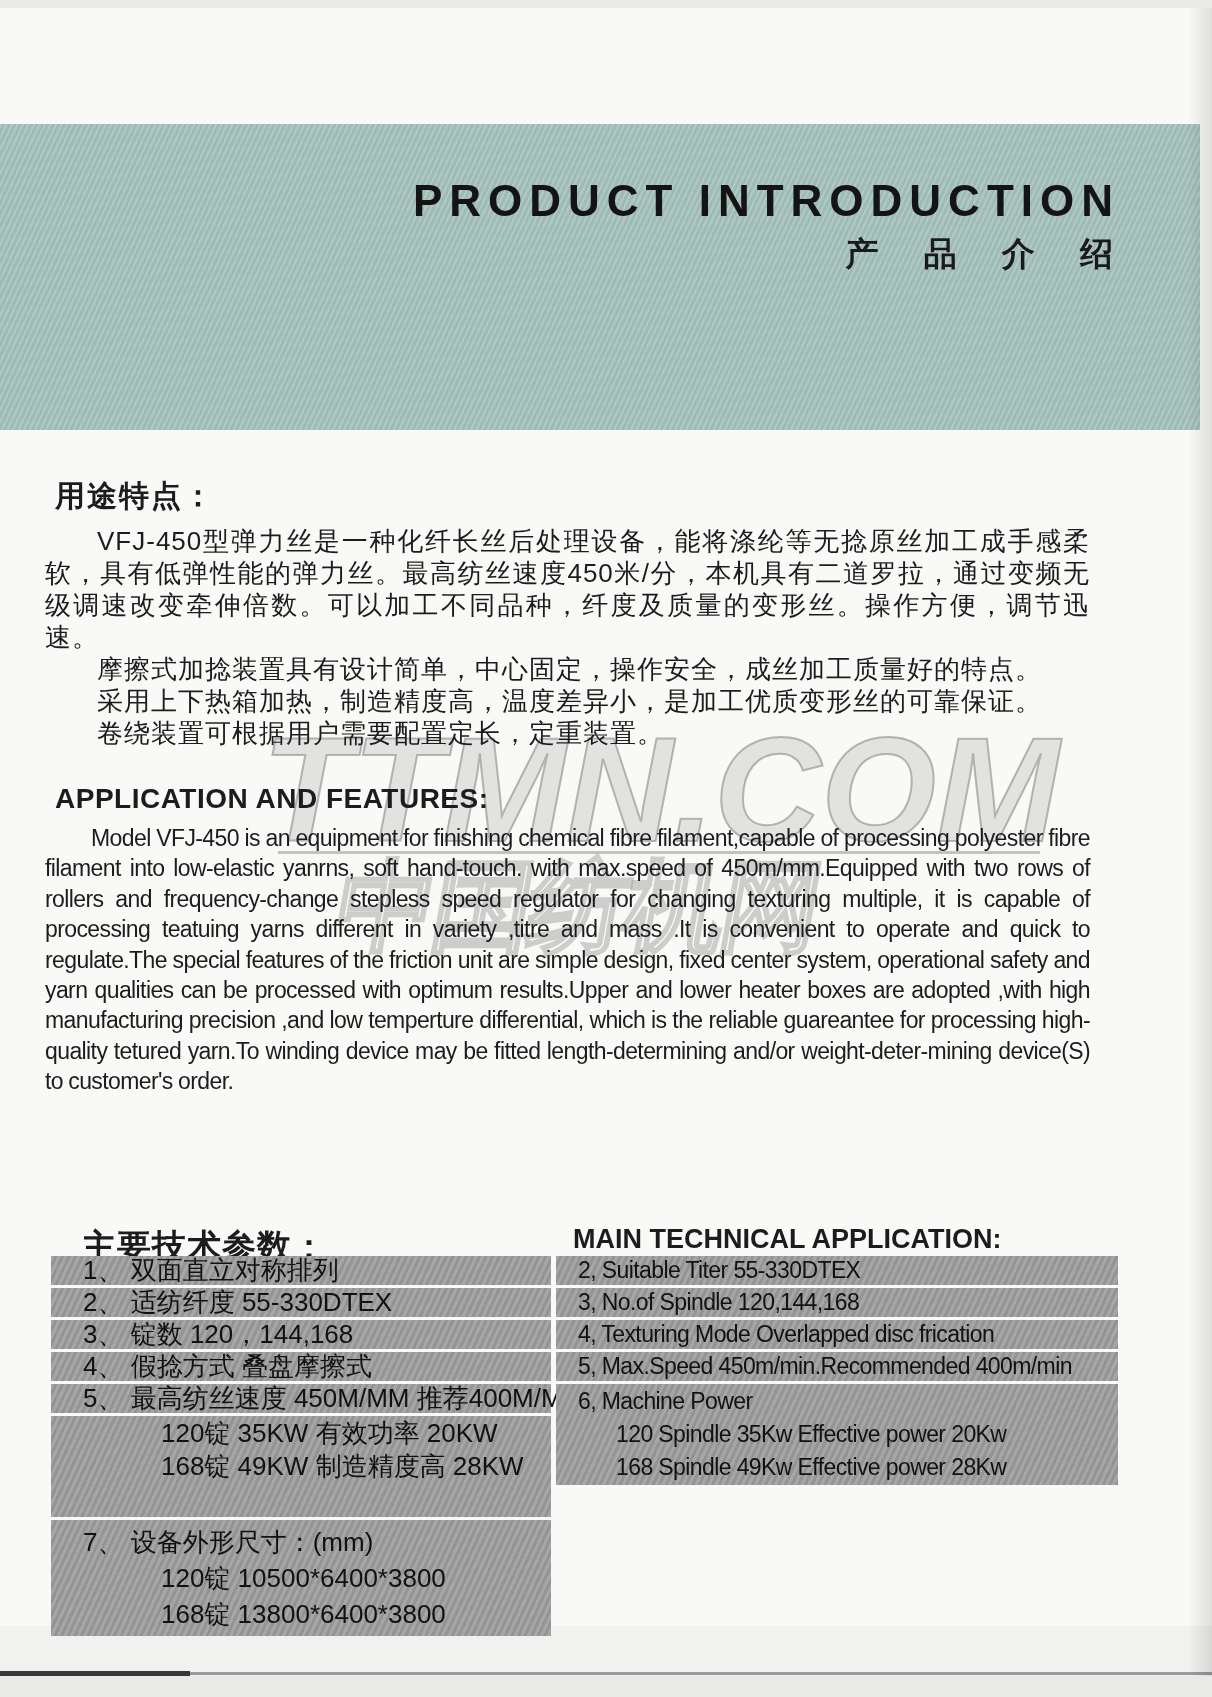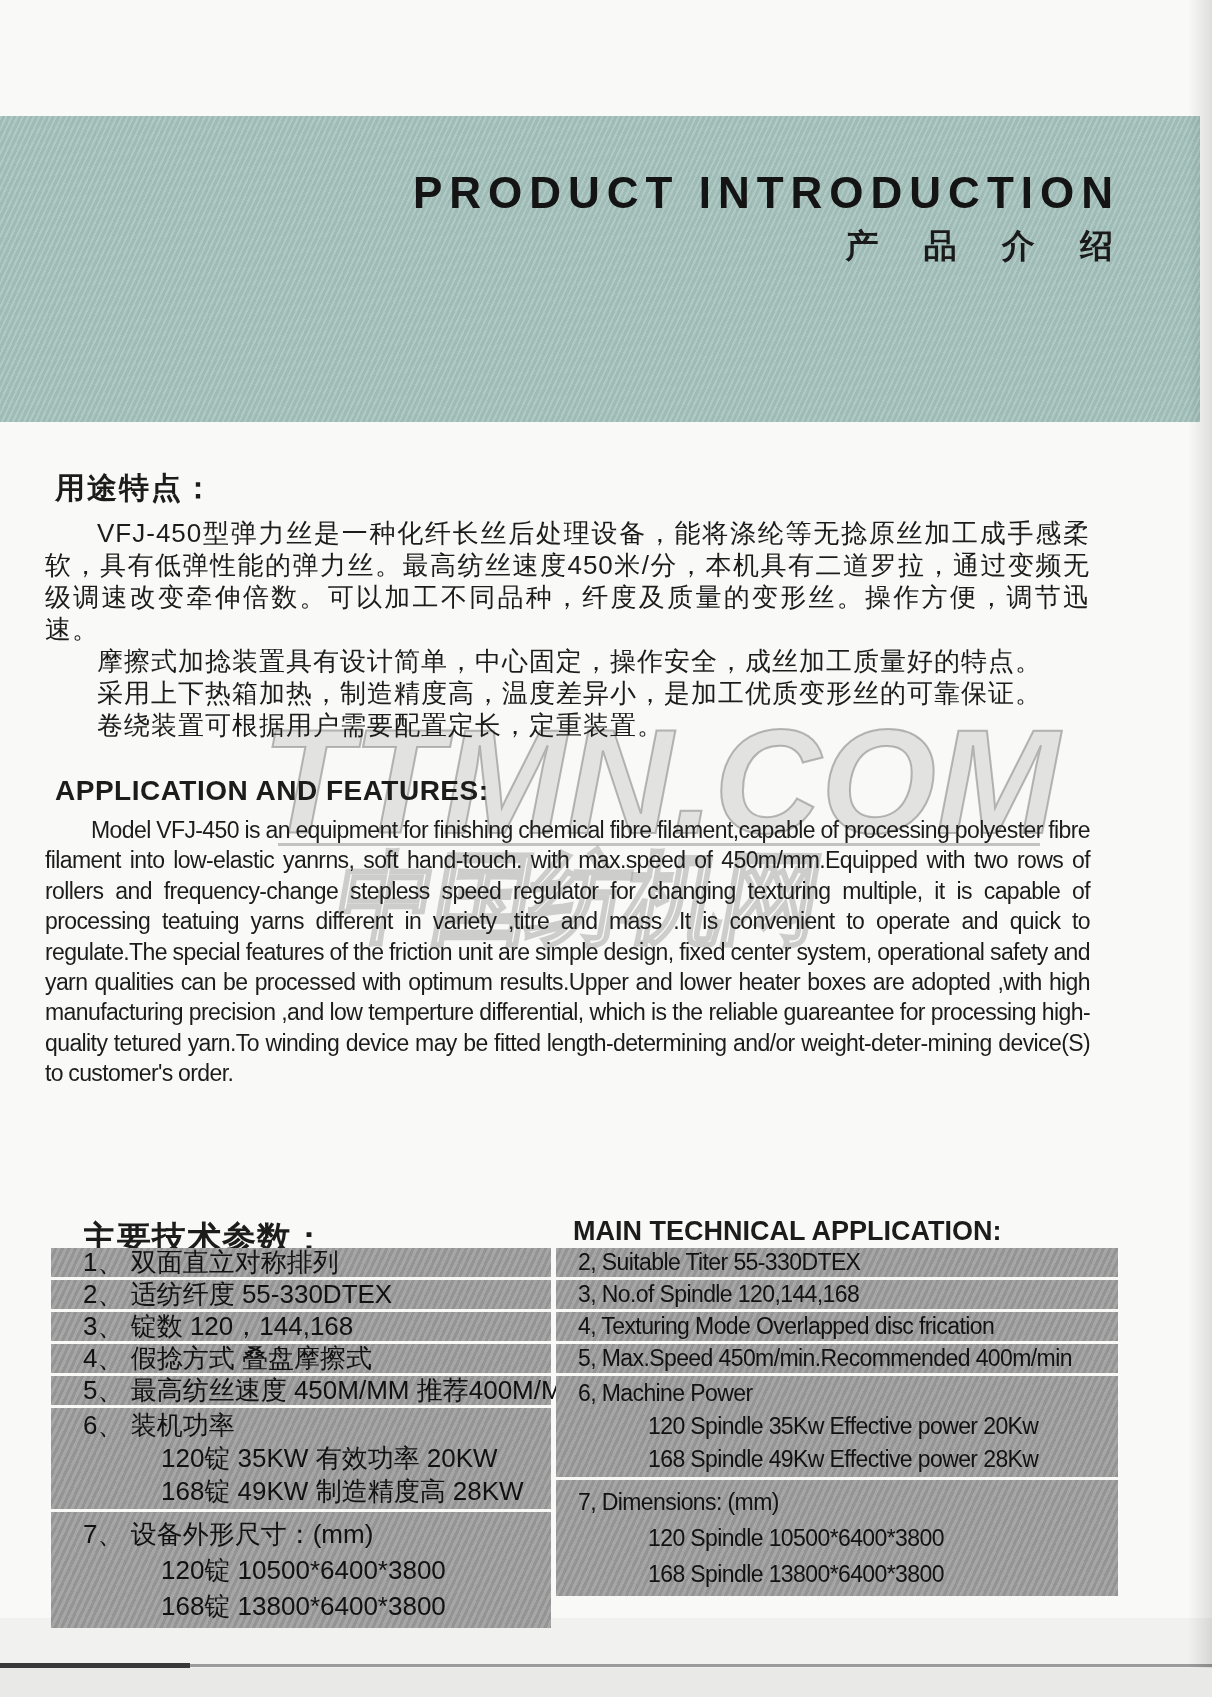--- a/index.html
+++ b/index.html
@@ -1,17 +1,17 @@
 <!DOCTYPE html>
 <html><head>
 <meta charset="utf-8">
 <style>
   html,body{margin:0;padding:0;background:#e9e9e7;}
   .page{
-    position:relative;width:1212px;height:1668px;margin:0 auto;
+    position:relative;width:1212px;height:1668px;margin:8px auto;
     background:#f9f9f7;overflow:hidden;color:#1c1c1c;
     font-family:"Liberation Sans","DejaVu Sans",sans-serif;
   }
   
   .teal-band{
     position:absolute;left:0;top:116px;width:1200px;height:306px;
     background-color:#a5c1bc;
     background-image:repeating-linear-gradient(115deg,
       rgba(255,255,255,0.13) 0 2px, rgba(30,70,60,0.05) 2px 5px);
   }
@@ -84,21 +84,21 @@
   .band.m6{height:100px;padding-top:1px;}
   .band.m7{height:112px;padding-top:4px;}
   .line{
     font-size:26px;line-height:29px;padding-left:32px;
     white-space:nowrap;color:#111;
   }
   .m6 .line{line-height:33px;}
   .m7 .line{line-height:36px;}
   .col-cn .sub{padding-left:110px;}
   .col-en .line{font-size:23px;letter-spacing:-0.6px;padding-left:22px;}
-  .col-en .sub{padding-left:92px;}
+  .col-en .sub{padding-left:60px;}
   
   .bottom-tint{
     position:absolute;left:0;right:0;top:1618px;bottom:0;background:#f1f1ef;
   }
   .strip-dark{
     position:absolute;left:0;bottom:0;width:190px;height:5px;background:#383838;
   }
   .strip-gray{
     position:absolute;left:190px;right:0;bottom:1px;height:3px;background:#9b9b9b;
   }
@@ -148,21 +148,20 @@
     <div class="band s">
       <div class="line">3、 锭数 120，144,168</div>
     </div>
     <div class="band s">
       <div class="line">4、 假捻方式 叠盘摩擦式</div>
     </div>
     <div class="band s">
       <div class="line">5、 最高纺丝速度 450M/MM 推荐400M/MM</div>
     </div>
     <div class="band m6">
-      <div class="line">6、 装机功率</div>
       <div class="line sub">120锭 35KW 有效功率 20KW</div>
       <div class="line sub">168锭 49KW 制造精度高 28KW</div>
     </div>
     <div class="band m7">
       <div class="line">7、 设备外形尺寸：(mm)</div>
       <div class="line sub">120锭 10500*6400*3800</div>
       <div class="line sub">168锭 13800*6400*3800</div>
     </div>
   </div>
 
@@ -177,25 +176,20 @@
       <div class="line">4, Texturing Mode Overlapped disc frication</div>
     </div>
     <div class="band s">
       <div class="line">5, Max.Speed 450m/min.Recommended 400m/min</div>
     </div>
     <div class="band m6">
       <div class="line">6, Machine Power</div>
       <div class="line sub">120 Spindle 35Kw Effective power 20Kw</div>
       <div class="line sub">168 Spindle 49Kw Effective power 28Kw</div>
     </div>
-    <div class="band m7">
-      <div class="line">7, Dimensions: (mm)</div>
-      <div class="line sub">120 Spindle 10500*6400*3800</div>
-      <div class="line sub">168 Spindle 13800*6400*3800</div>
-    </div>
   </div>
 
   <div class="bottom-tint"></div>
   <div class="strip-dark"></div>
   <div class="strip-gray"></div>
   <div class="right-shadow"></div>
 
 </div>
 
 </body></html>

